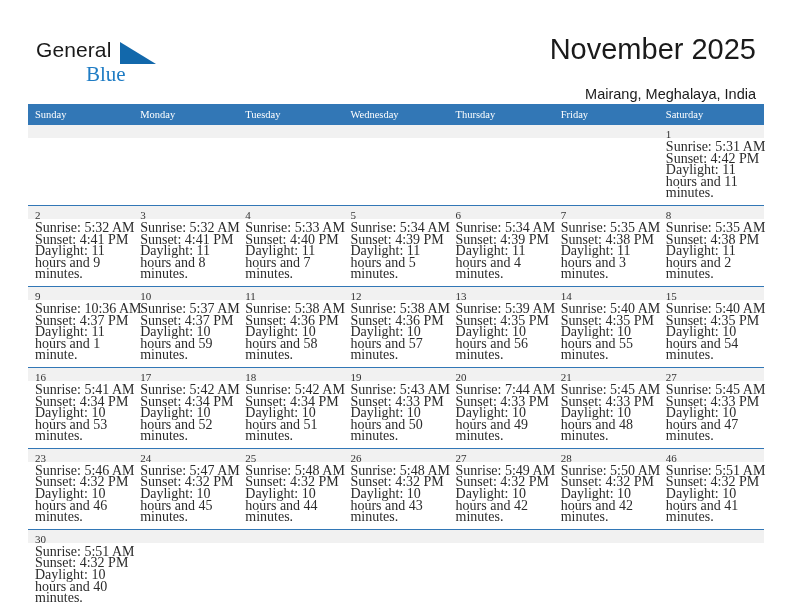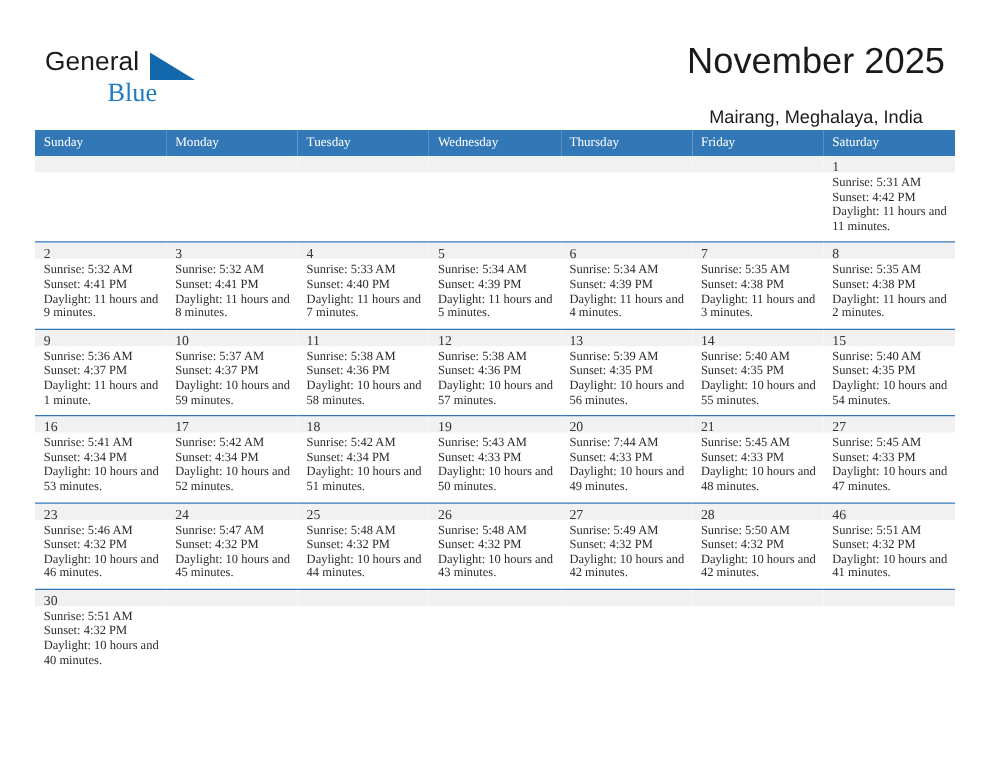--- a/index.html
+++ b/index.html
@@ -60,21 +60,21 @@
     top: 24px;
     font-size: 21px;
     color: #1f7cc4;
     font-family: Liberation Serif, serif;
   }
 
   .title-block {
     position: absolute;
     right: 36px;
     top: 32px;
-    text-align: center;
+    text-align: right;
   }
   .cal-title {
     font-size: 29px;
     color: #1a1a1a;
     font-weight: normal;
     line-height: 34px;
     white-space: nowrap;
   }
   .cal-subtitle {
     font-size: 14.5px;
@@ -129,21 +129,21 @@
     height: 13px;
     line-height: 13px;
     box-sizing: border-box;
   }
   .daynum.empty {
     color: transparent;
   }
 
   .dayinfo {
     padding: 3px 6px 6px 7px;
-    font-size: 10px;
+    font-size: 14px;
     line-height: 11.6px;
     color: #2b2b2b;
     min-height: 50px;
     box-sizing: border-box;
   }
   .dayinfo div {
     white-space: nowrap;
   }
   .dayinfo .daylight-wrap {
     white-space: normal;
@@ -275,21 +275,21 @@
               <div>Sunrise: 5:35 AM</div>
               <div>Sunset: 4:38 PM</div>
               <div class="daylight-wrap">Daylight: 11 hours and 2 minutes.</div>
             </div>
           </td>
         </tr>
         <tr class="week-row">
           <td class="daycell">
             <div class="daynum">9</div>
             <div class="dayinfo">
-              <div>Sunrise: 5:36 AM</div>
+              <div>Sunrise: 10:36 AM</div>
               <div>Sunset: 4:37 PM</div>
               <div class="daylight-wrap">Daylight: 11 hours and 1 minute.</div>
             </div>
           </td>
           <td class="daycell">
             <div class="daynum">10</div>
             <div class="dayinfo">
               <div>Sunrise: 5:37 AM</div>
               <div>Sunset: 4:37 PM</div>
               <div class="daylight-wrap">Daylight: 10 hours and 59 minutes.</div>

